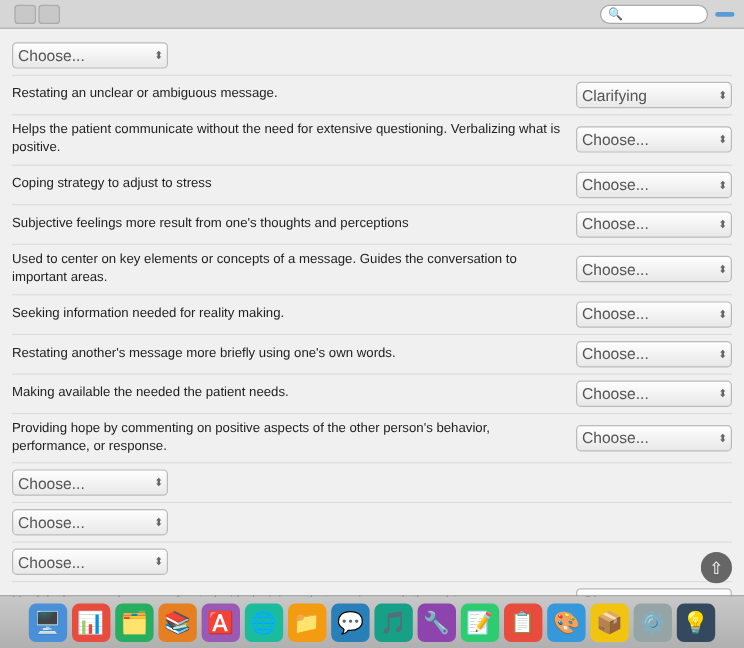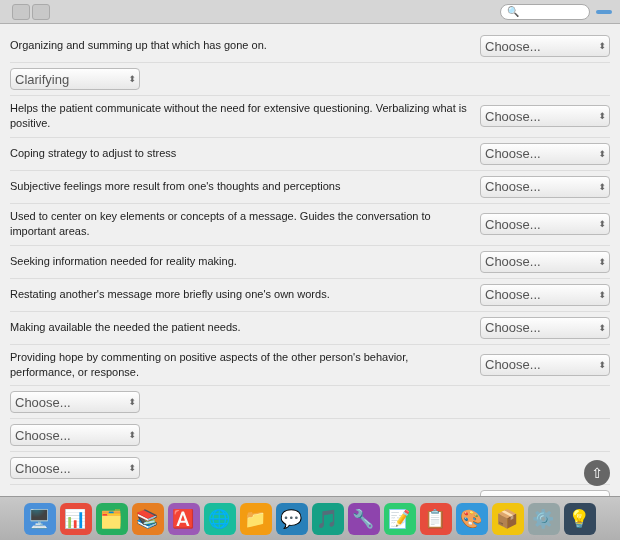--- a/index.html
+++ b/index.html
@@ -173,24 +173,24 @@
   </div>
   <div class="search-bar">
     <span style="font-size:10px;">🔍</span>
     <span></span>
   </div>
   <button class="done-btn"></button>
 </div>
 
 <div class="content" id="main-content">
 <div class="question-row">
-      <div class="question-text">Organizing and summing up that which has gone on.</div>
-      <div class="dropdown-container"><select><option value="Choose...">Choose...</option><option value="Clarifying">Clarifying</option><option value="Summarizing">Summarizing</option><option value="Paraphrasing">Paraphrasing</option><option value="Focusing">Focusing</option><option value="Questioning">Questioning</option><option value="Informing">Informing</option><option value="Empathy">Empathy</option><option value="Active Listening">Active Listening</option><option value="Reinforcing">Reinforcing</option><option value="Silence">Silence</option><option value="Reflecting">Reflecting</option></select></div>
-    </div>
-    <div class="question-row">
+      <div class="dropdown-container"><select><option value="Choose...">Choose...</option><option value="Clarifying">Clarifying</option><option value="Summarizing">Summarizing</option><option value="Paraphrasing">Paraphrasing</option><option value="Focusing">Focusing</option><option value="Questioning">Questioning</option><option value="Informing">Informing</option><option value="Empathy">Empathy</option><option value="Active Listening">Active Listening</option><option value="Reinforcing">Reinforcing</option><option value="Silence">Silence</option><option value="Reflecting">Reflecting</option></select></div>
+    </div>
+    <div class="question-row">
+      <div class="question-text">Restating an unclear or ambiguous message.</div>
       <div class="dropdown-container"><select><option value="Choose...">Choose...</option><option value="Clarifying" selected="">Clarifying</option><option value="Summarizing">Summarizing</option><option value="Paraphrasing">Paraphrasing</option><option value="Focusing">Focusing</option><option value="Questioning">Questioning</option><option value="Informing">Informing</option><option value="Empathy">Empathy</option><option value="Active Listening">Active Listening</option><option value="Reinforcing">Reinforcing</option><option value="Silence">Silence</option><option value="Reflecting">Reflecting</option></select></div>
     </div>
     <div class="question-row">
       <div class="question-text">Helps the patient communicate without the need for extensive questioning. Verbalizing what is positive.</div>
       <div class="dropdown-container"><select><option value="Choose...">Choose...</option><option value="Clarifying">Clarifying</option><option value="Summarizing">Summarizing</option><option value="Paraphrasing">Paraphrasing</option><option value="Focusing">Focusing</option><option value="Questioning">Questioning</option><option value="Informing">Informing</option><option value="Empathy">Empathy</option><option value="Active Listening">Active Listening</option><option value="Reinforcing">Reinforcing</option><option value="Silence">Silence</option><option value="Reflecting">Reflecting</option></select></div>
     </div>
     <div class="question-row">
       <div class="question-text">Coping strategy to adjust to stress</div>
       <div class="dropdown-container"><select><option value="Choose...">Choose...</option><option value="Clarifying">Clarifying</option><option value="Summarizing">Summarizing</option><option value="Paraphrasing">Paraphrasing</option><option value="Focusing">Focusing</option><option value="Questioning">Questioning</option><option value="Informing">Informing</option><option value="Empathy">Empathy</option><option value="Active Listening">Active Listening</option><option value="Reinforcing">Reinforcing</option><option value="Silence">Silence</option><option value="Reflecting">Reflecting</option></select></div>
     </div>

